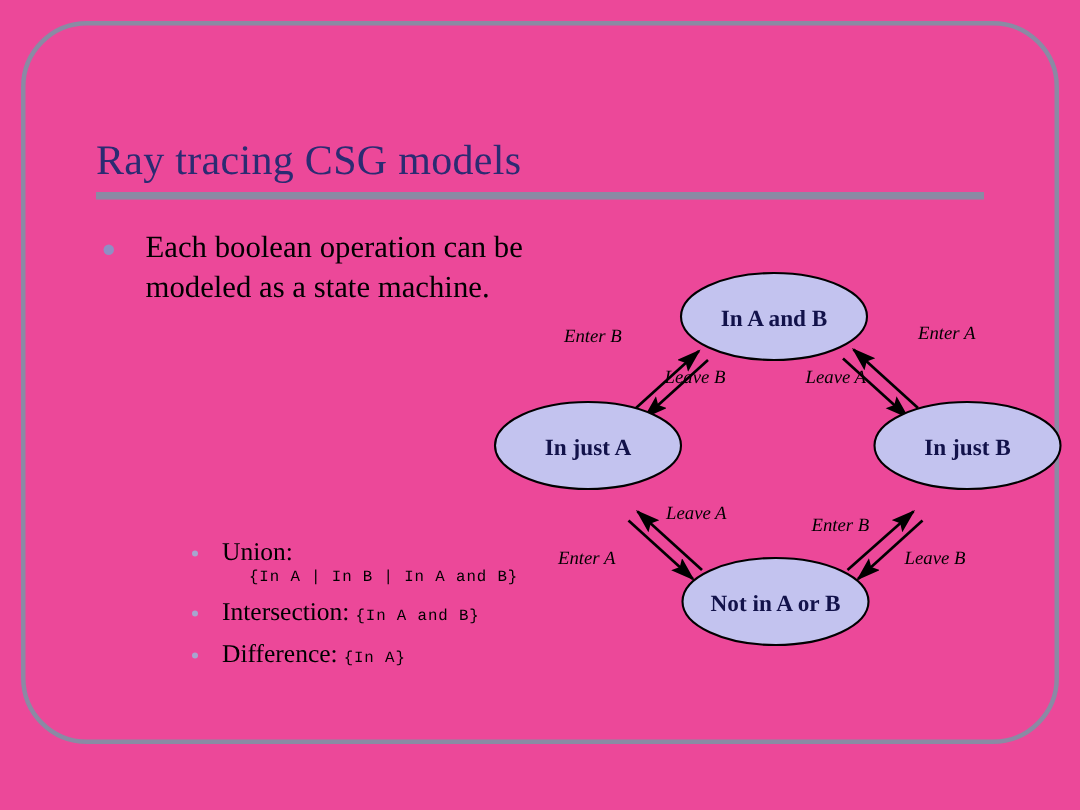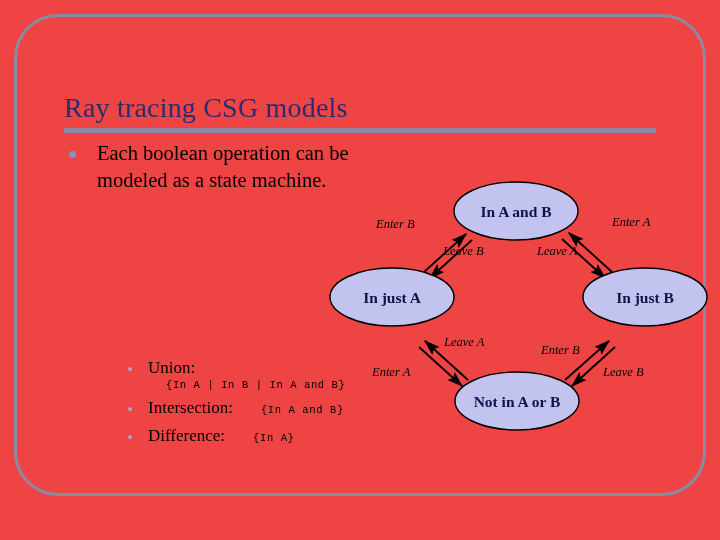--- a/index.html
+++ b/index.html
@@ -11,21 +11,21 @@
     width: 720px;
     height: 540px;
     overflow: hidden;
     font-family: "Liberation Serif", "DejaVu Serif", serif;
   }
 
   #slide {
     position: relative;
     width: 720px;
     height: 540px;
-    background: #ef4444;
+    background: #ec4899;
   }
 
   
   #slide-frame {
     position: absolute;
     left: 14px;
     top: 14px;
     width: 692px;
     height: 482px;
     border: 3px solid #8a8aa4;
@@ -55,21 +55,21 @@
     top: 128px;
     width: 592px;
     height: 5px;
     background: #8a8aa4;
   }
 
   
   #bullets {
     position: absolute;
     left: 62px;
-    top: 140px;
+    top: 152px;
     width: 300px;
   }
   .bullet-row {
     position: relative;
     padding-left: 35px;
     margin-bottom: 1px;
   }
   .bullet-dot {
     position: absolute;
     left: 7px;
@@ -111,21 +111,20 @@
     font-family: "Liberation Serif", "DejaVu Serif", serif;
     font-size: 17px;
     color: #000000;
     line-height: 1.2;
   }
   .sub-set {
     font-family: "Liberation Mono", "DejaVu Sans Mono", monospace;
     font-size: 10.5px;
     color: #000000;
     letter-spacing: 0.6px;
-    margin-left: 24px;
   }
   .sub-set-block {
     display: block;
     margin-top: 1px;
     margin-left: 18px;
   }
 
   
   #diagram {
     position: absolute;

